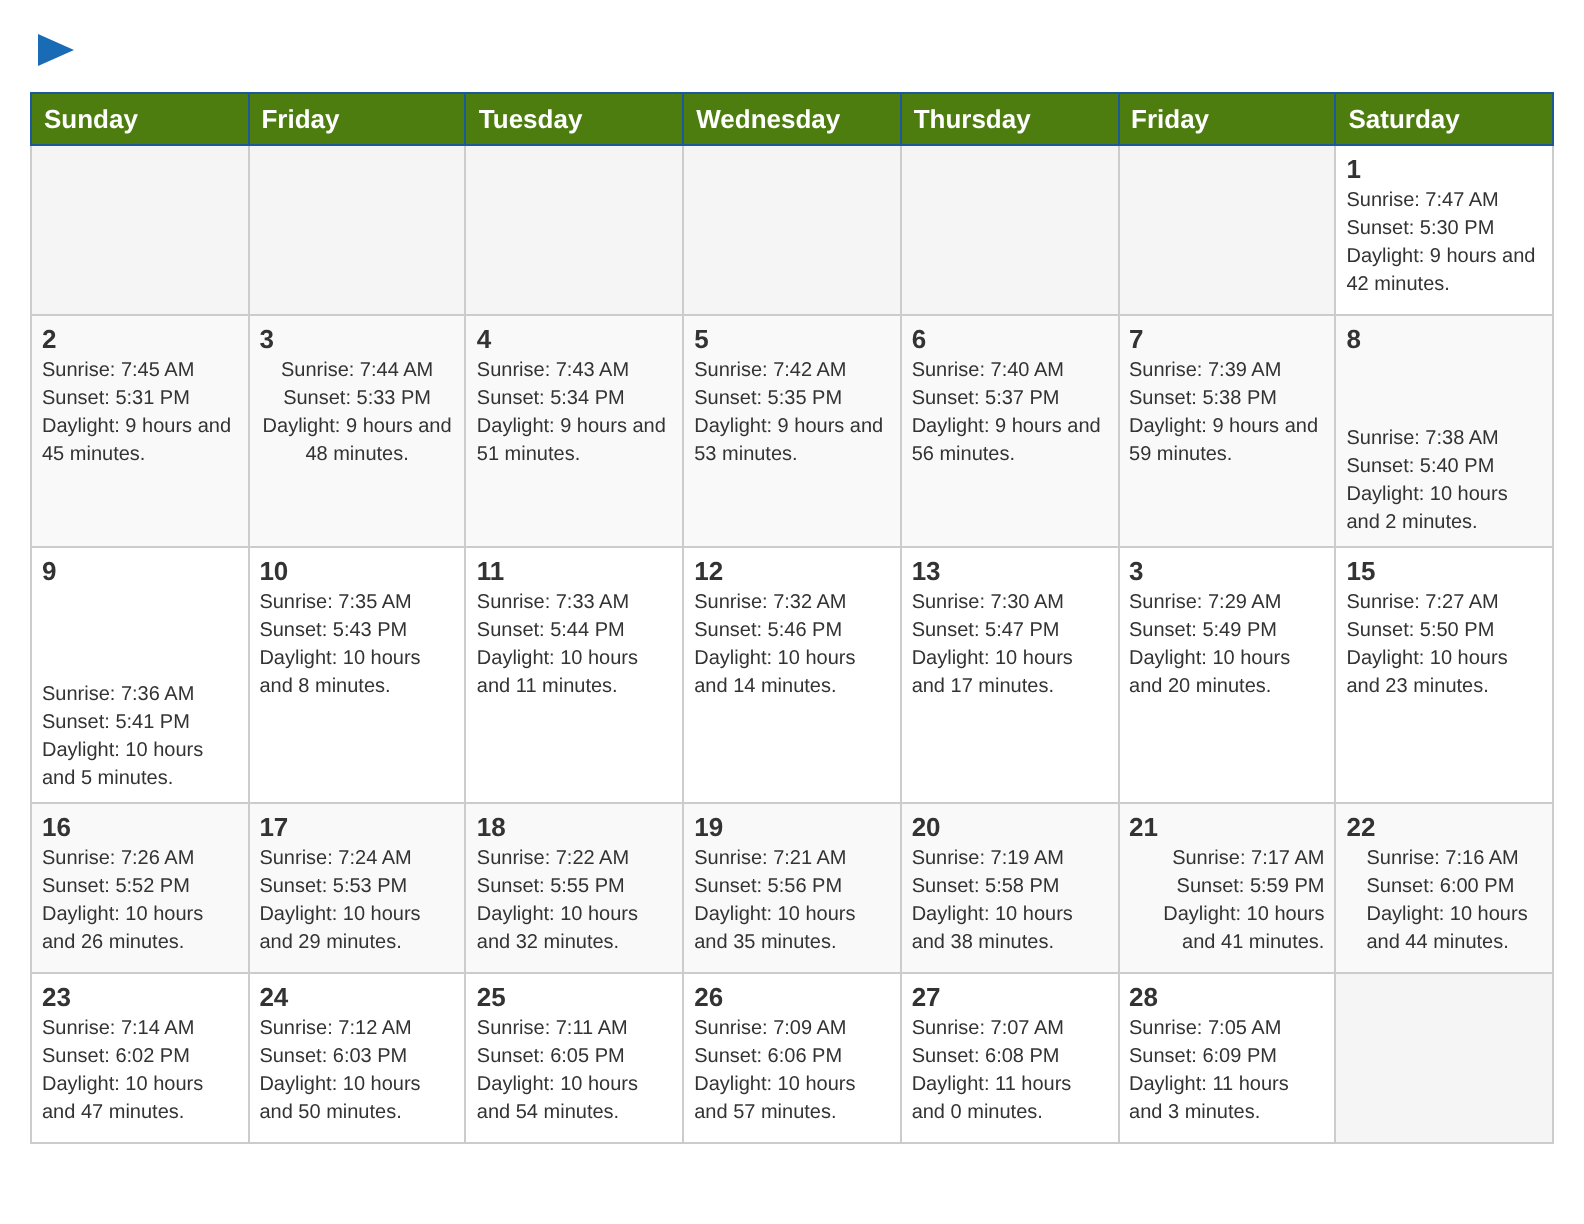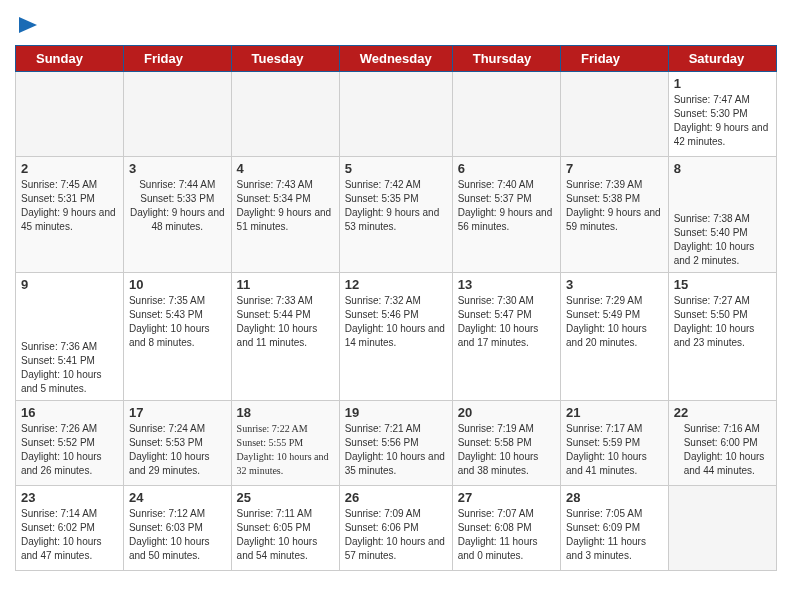--- a/index.html
+++ b/index.html
@@ -44,25 +44,25 @@
       font-size: 16px;
       color: #555;
       margin-top: 2px;
     }
     .calendar {
       width: 100%;
       border-collapse: collapse;
       border: 1px solid #ccc;
     }
     .calendar th {
-      background: #b91c1c;
+      background: #4d7c0f;
       color: #fff;
       font-size: 13px;
       font-weight: bold;
-      padding: 5px 20px;
+      padding: 5px 6px;
       text-align: left;
       border: 1px solid #1a5a99;
     }
     .calendar td {
       border: 1px solid #ccc;
       vertical-align: top;
       padding: 4px 5px;
       width: calc(100% / 7);
       height: 85px;
       background: #fff;
@@ -233,39 +233,39 @@
 Daylight: 10 hours and 26 minutes.</div>
           </td>
           <td>
             <span class="day-num">17</span>
             <div class="day-info" style="white-space: pre-line;">Sunrise: 7:24 AM
 Sunset: 5:53 PM
 Daylight: 10 hours and 29 minutes.</div>
           </td>
           <td>
             <span class="day-num">18</span>
-            <div class="day-info" style="white-space: pre-line; font-family: Liberation Serif, serif;">Sunrise: 7:22 AM
+            <div class="day-info" style="white-space: pre-line;">Sunrise: 7:22 AM
 Sunset: 5:55 PM
 Daylight: 10 hours and 32 minutes.</div>
           </td>
           <td>
             <span class="day-num">19</span>
             <div class="day-info" style="white-space: pre-line;">Sunrise: 7:21 AM
 Sunset: 5:56 PM
 Daylight: 10 hours and 35 minutes.</div>
           </td>
           <td>
             <span class="day-num">20</span>
             <div class="day-info" style="white-space: pre-line;">Sunrise: 7:19 AM
 Sunset: 5:58 PM
 Daylight: 10 hours and 38 minutes.</div>
           </td>
           <td>
             <span class="day-num">21</span>
-            <div class="day-info" style="white-space: pre-line;">Sunrise: 7:17 AM
+            <div class="day-info" style="white-space: pre-line; text-align: right;">Sunrise: 7:17 AM
 Sunset: 5:59 PM
 Daylight: 10 hours and 41 minutes.</div>
           </td>
           <td>
             <span class="day-num">22</span>
             <div class="day-info" style="white-space: pre-line; margin-left: 10px;">Sunrise: 7:16 AM
 Sunset: 6:00 PM
 Daylight: 10 hours and 44 minutes.</div>
           </td>
         </tr>

